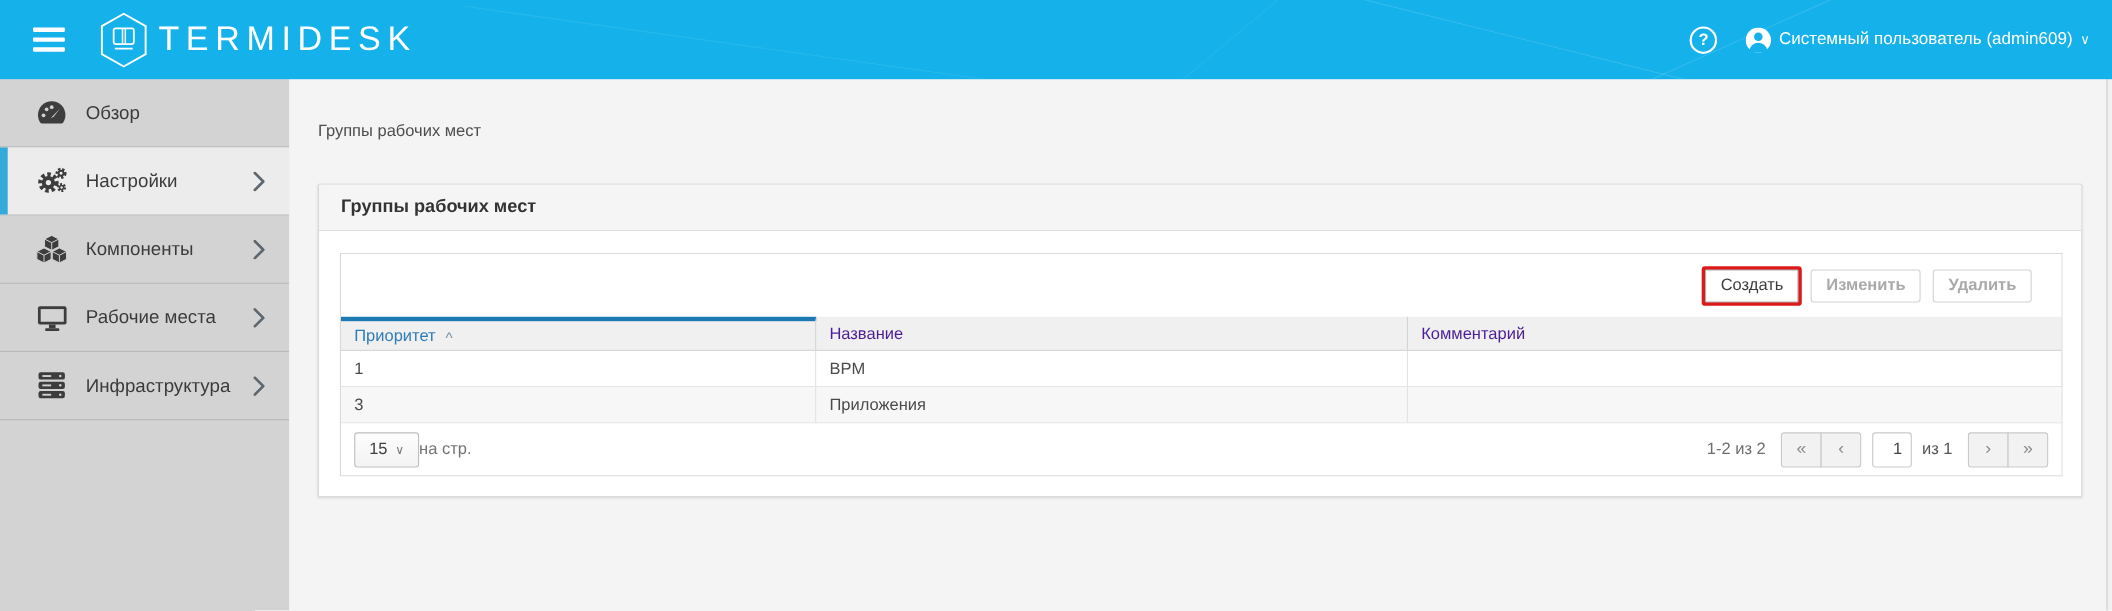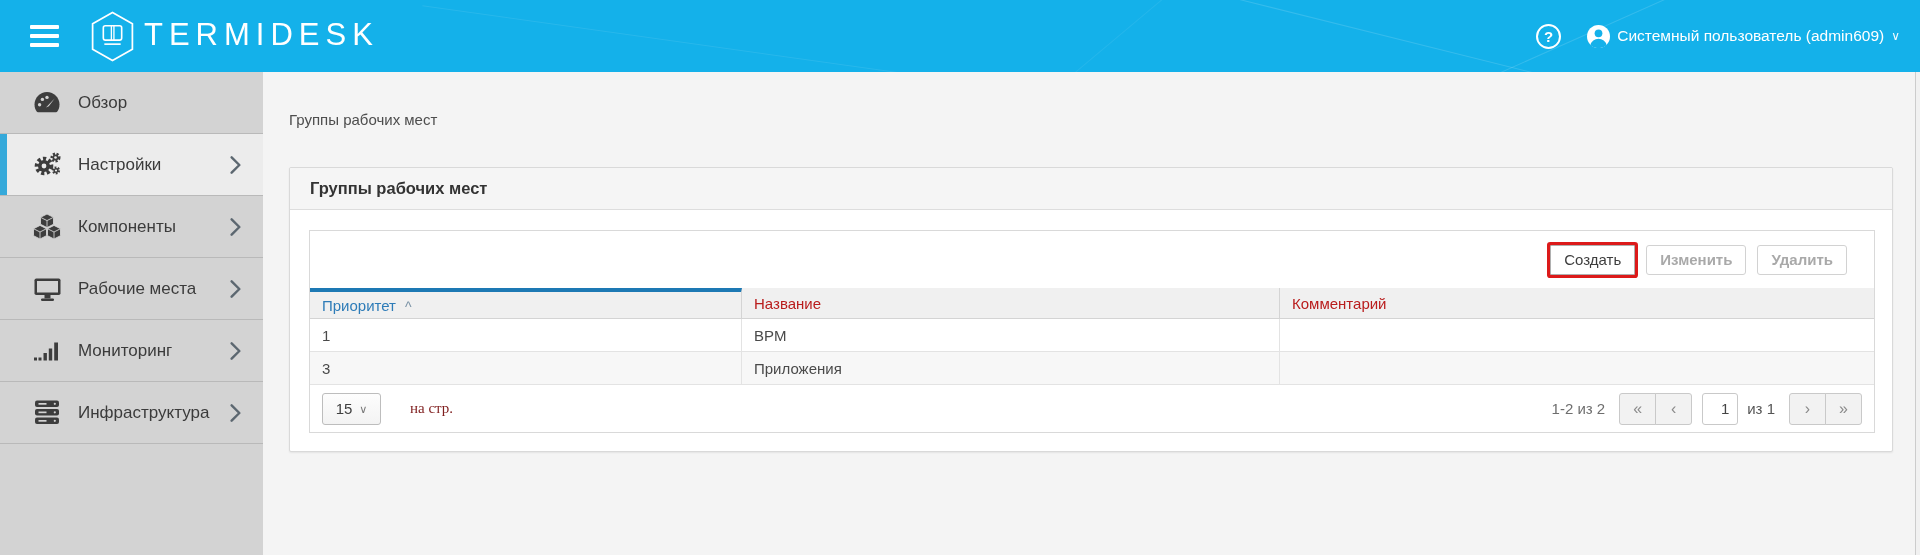--- a/index.html
+++ b/index.html
@@ -59,40 +59,40 @@
     justify-content:flex-end; padding-right:27px; gap:11px; }
   .btn { height:30px; padding:0 13px; font-size:15px; border:1px solid #c9c9c9;
     border-radius:3px; background:#fff; color:#3d3d3d; cursor:pointer;
     font-family:inherit; }
   .btn.highlighted { border:1px solid #b0b0b0; border-radius:1px;
     box-shadow:0 0 0 3px #dc1a1a; }
   .btn.disabled { color:#a9a9a9; border-color:#d2d2d2; cursor:default;font-weight:bold; }
 
   
   .thead { display:flex; height:31px; background:#f0f0f0; border-bottom:1px solid #d4d4d4; }
-  .th { display:flex; align-items:center; padding:0 12px; font-size:15px; color:#b91c1c; }
+  .th { display:flex; align-items:center; padding:0 12px; font-size:15px; color:#4c1d95; }
   .th-1 { width:432px; border-top:4px solid #1d79b4; border-right:1px solid #d4d4d4;
     color:#2e7cb8; cursor:pointer; }
   .th-2 { width:538px; border-right:1px solid #d4d4d4; cursor:pointer; }
   .th-3 { flex:1; cursor:pointer; }
   .sort-caret { margin-left:9px; font-size:14px; color:#7b93a6; transform:translateY(2px); }
   .tr { display:flex; height:33px; border-bottom:1px solid #e3e3e3; cursor:pointer; }
   .tr.striped { background:#f7f7f7; }
   .td { display:flex; align-items:center; padding:0 12px; font-size:15px; color:#4a4a4a; }
   .td-1 { width:432px; border-right:1px solid #e3e3e3; }
   .td-2 { width:538px; border-right:1px solid #e3e3e3; }
   .td-3 { flex:1; }
 
   
   .tfoot { height:47px; display:flex; align-items:center; padding:0 12px; background:#fff; }
   .page-size { width:59px; height:32px; border:1px solid #bdbdbd; border-radius:3px;
     background:linear-gradient(#fdfdfd,#f3f3f3); display:flex; align-items:center;
     justify-content:center; gap:7px; font-size:15px; color:#3f3f3f; cursor:pointer; }
   .select-caret { font-size:11px; color:#777; transform:translateY(1px); }
-  .per-page { margin-left:29px; font-size:15px; color:#7f1d1d;font-family:Liberation Serif, serif; }
+  .per-page { margin-left:0; font-size:15px; color:#737373; }
   .pager { margin-left:auto; display:flex; align-items:center; }
   .range-label { font-size:15px; color:#6e6e6e; margin-right:14px; }
   .pg-group { display:flex; }
   .pg-btn { width:37px; height:32px; border:1px solid #c9c9c9; background:#f2f2f2;
     color:#8b8b8b; font-size:16px; display:flex; align-items:center; justify-content:center;
     cursor:pointer; }
   .pg-btn + .pg-btn { margin-left:-1px; }
   .pg-group .pg-btn:first-child { border-radius:3px 0 0 3px; }
   .pg-group .pg-btn:last-child  { border-radius:0 3px 3px 0; }
   .page-input { width:36px; height:32px; border:1px solid #c9c9c9; border-radius:3px;
@@ -221,39 +221,20 @@
         </svg>
       </span>
       <span class="side-label">Рабочие места</span>
       <span class="side-chevron">
         <svg width="11" height="18" viewBox="0 0 10 16">
             <path d="M1.5 1 L8.5 8 L1.5 15" stroke="#5c6770" stroke-width="2.2" fill="none" stroke-linecap="round" stroke-linejoin="round"></path>
           </svg>
       </span>
     </div>
 
-    <div class="side-item">
-      <span class="side-icon">
-        <svg width="28" height="24" viewBox="0 0 28 24">
-          <g fill="#3d3d3d">
-            <rect x="1" y="18.5" width="3" height="3"></rect>
-            <rect x="5.5" y="18.5" width="3" height="3"></rect>
-            <rect x="10.5" y="14" width="3.4" height="7.5"></rect>
-            <rect x="15.8" y="9.5" width="3.4" height="12"></rect>
-            <rect x="21.2" y="3.5" width="3.8" height="18"></rect>
-          </g>
-        </svg>
-      </span>
-      <span class="side-label">Мониторинг</span>
-      <span class="side-chevron">
-        <svg width="11" height="18" viewBox="0 0 10 16">
-            <path d="M1.5 1 L8.5 8 L1.5 15" stroke="#5c6770" stroke-width="2.2" fill="none" stroke-linecap="round" stroke-linejoin="round"></path>
-          </svg>
-      </span>
-    </div>
 
     <div class="side-item">
       <span class="side-icon">
         <svg width="28" height="27" viewBox="0 0 28 27">
           <g fill="#3d3d3d">
             <rect x="2" y="1.5" width="24" height="6.6" rx="2"></rect>
             <rect x="2" y="10" width="24" height="6.6" rx="2"></rect>
             <rect x="2" y="18.5" width="24" height="6.6" rx="2"></rect>
           </g>
           <g fill="#d3d3d3">

